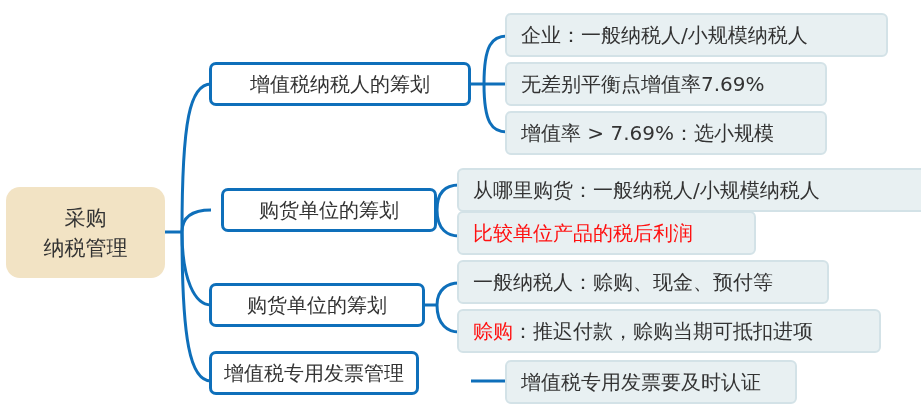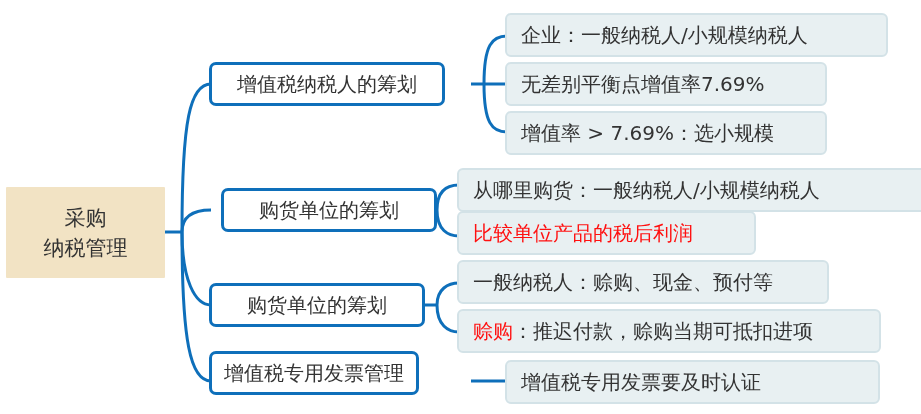--- a/index.html
+++ b/index.html
@@ -2,21 +2,21 @@
 <html><head>
 <meta charset="utf-8">
 <style>
   html, body { margin:0; padding:0; background:#ffffff; }
   body { width:921px; height:414px; position:relative; overflow:hidden;
          font-family:"DejaVu Sans","Liberation Sans",sans-serif; color:#333333; }
   svg.lines { position:absolute; left:0; top:0; width:921px; height:414px; }
   .node { position:absolute; box-sizing:border-box; display:flex; align-items:center;
           white-space:nowrap; }
   .root { left:6px; top:187px; width:159px; height:91px; background:#f2e3c4;
-          border-radius:1px; justify-content:center; text-align:center;
+          border-radius:14px; justify-content:center; text-align:center;
           font-size:21px; line-height:30px; color:#333; flex-direction:column; }
   .branch { background:#fff; border:3px solid #0e6fba; border-radius:7px;
             font-size:20px; padding:0 12px; height:44px; justify-content:center; }
   .leaf { background:#e8f0f2; border:2px solid #d3e2e7; border-radius:6px;
           font-size:20px; padding:0 14px; height:44px; }
   .red { color:#ff1010; }
 </style>
 </head>
 <body>
 
@@ -43,21 +43,21 @@
 
     <path d="M471 381 H507"></path>
   </g>
 </svg>
 
 <div class="node root">
   <span>采购</span>
   <span>纳税管理</span>
 </div>
 
-<div class="node branch" style="left:209px;top:62px;width:236px;">
+<div class="node branch" style="left:209px;top:62px;width:262px;">
   <span>增值税纳税人的筹划</span>
 </div>
 <div class="node branch" style="left:209px;top:188px;width:216px;margin-left:12px;">
   <span>购货单位的筹划</span>
 </div>
 <div class="node branch" style="left:209px;top:283px;width:216px;">
   <span>购货单位的筹划</span>
 </div>
 <div class="node branch" style="left:209px;top:351px;width:210px;">
   <span>增值税专用发票管理</span>
@@ -81,15 +81,15 @@
 </div>
 
 <div class="node leaf" style="left:457px;top:260px;width:372px;">
   <span>一般纳税人：赊购、现金、预付等</span>
 </div>
 <div class="node leaf" style="left:457px;top:309px;width:424px;">
   <span class="red">赊购</span>
     <span>：推迟付款，赊购当期可抵扣进项</span>
 </div>
 
-<div class="node leaf" style="left:505px;top:360px;width:375px;">
+<div class="node leaf" style="left:505px;top:360px;width:292px;">
   <span>增值税专用发票要及时认证</span>
 </div>
 
 </body></html>

